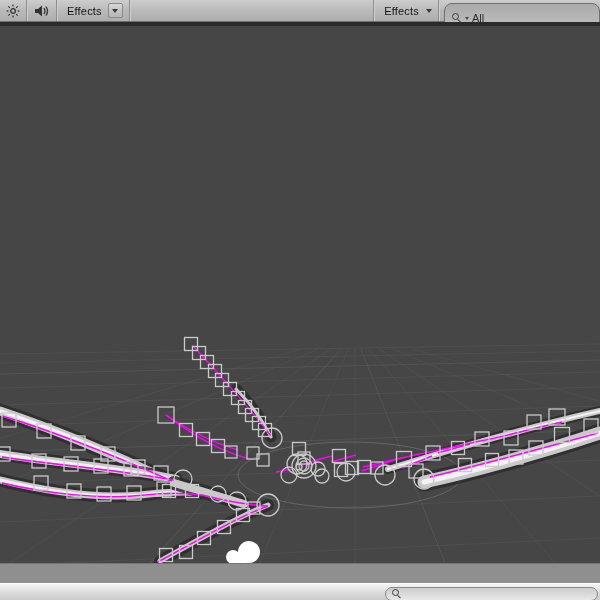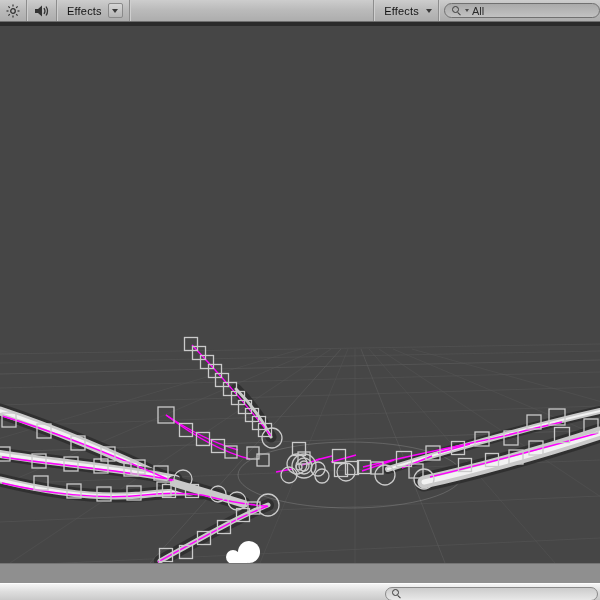--- a/index.html
+++ b/index.html
@@ -10,21 +10,21 @@
   .toolbar-top{height:21px;flex:0 0 21px;display:flex;align-items:stretch;
     background:linear-gradient(180deg,#cdcdcd 0%,#bbbbbb 45%,#adadad 100%);
     border-bottom:1px solid #6f6f6f;font-size:11px;color:#141414;}
   .tb-btn{display:flex;align-items:center;padding:0 6px;cursor:default;}
   .tb-sep{width:0;border-left:1px solid #8d8d8d;border-right:1px solid #cfcfcf;}
   .tb-label{margin:0 3px;letter-spacing:.2px;}
   .arrow-box{width:13px;height:13px;margin-left:3px;display:flex;align-items:center;justify-content:center;
     border:1px solid #8a8a8a;background:linear-gradient(#d6d6d6,#b5b5b5);border-radius:2px;}
   .caret{width:0;height:0;border-left:3.5px solid transparent;border-right:3.5px solid transparent;border-top:4px solid #3a3a3a;}
   .tb-spacer{flex:1;}
-  .searchfield{display:flex;align-items:center;gap:3px;margin:3px 0 3px 4px;padding:6px 7px;flex:0 0 140px;
+  .searchfield{display:flex;align-items:center;gap:3px;margin:3px 0 3px 4px;padding:14px 7px;flex:0 0 140px;
     border:1px solid #707070;border-radius:8px;background:linear-gradient(#aaaaaa,#c2c2c2);color:#2a2a2a;}
   .mag{position:relative;width:10px;height:10px;flex:none;}
   .mag::before{content:"";position:absolute;left:0;top:0;width:5px;height:5px;border:1.4px solid #3c3c3c;border-radius:50%;}
   .mag::after{content:"";position:absolute;left:6px;top:6px;width:3.5px;height:1.4px;background:#3c3c3c;transform:rotate(45deg);transform-origin:0 0;}
   .mini-caret{width:0;height:0;border-left:2.5px solid transparent;border-right:2.5px solid transparent;border-top:3px solid #4a4a4a;}
 
   .toolbar-gap{height:4px;flex:0 0 4px;background:#2b2b2b;}
 
   
   .viewport{height:537px;flex:0 0 537px;position:relative;background:#464646;overflow:hidden;}

